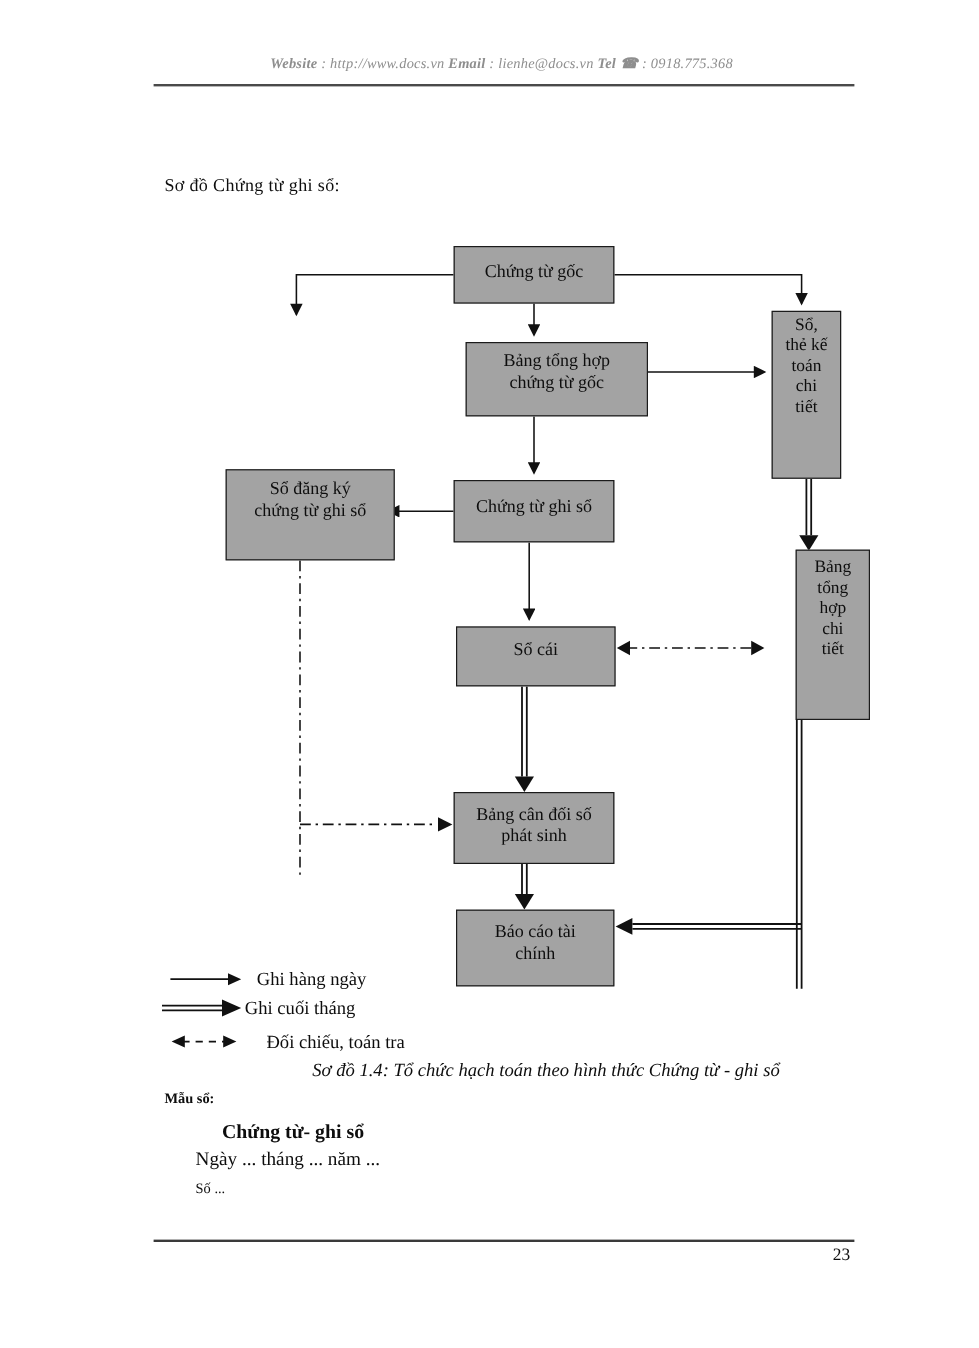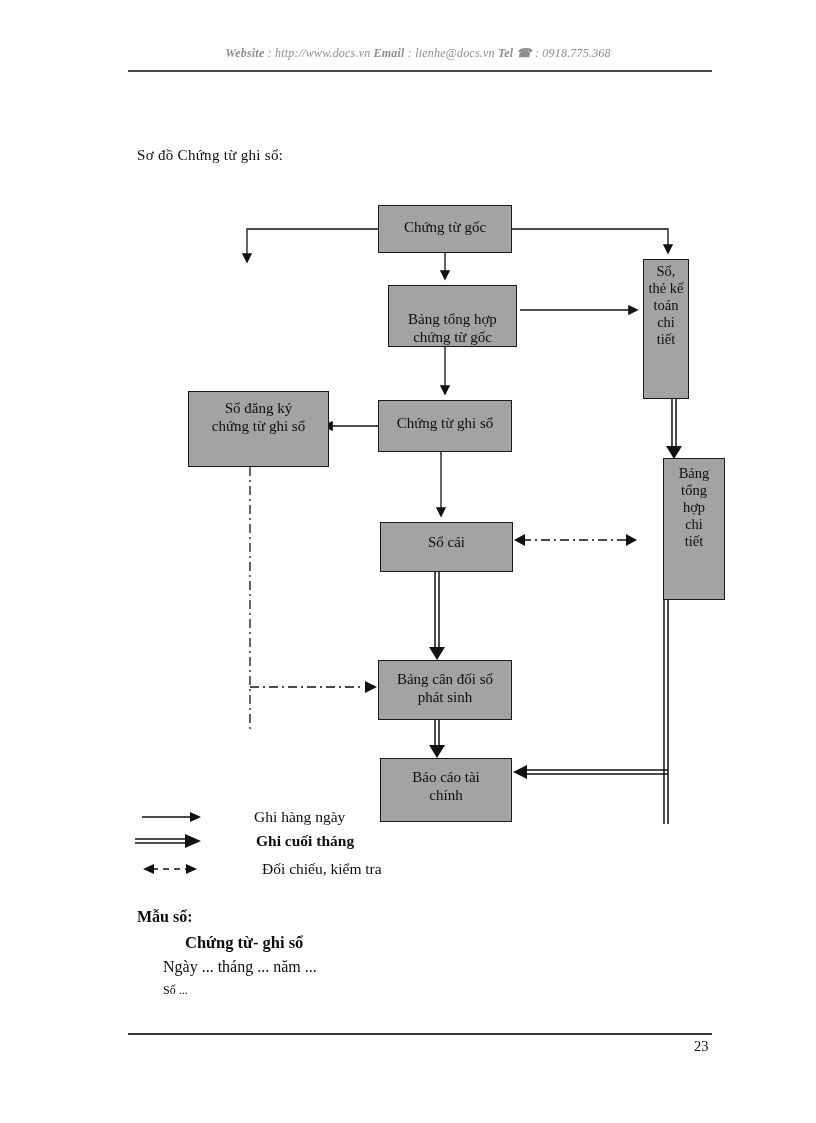--- a/index.html
+++ b/index.html
@@ -18,28 +18,28 @@
   .doc-title{position:absolute;left:137px;top:147px;font-size:15px;letter-spacing:.3px;}
   
   .fbox{
     position:absolute;border:1.4px solid #1b1b1b;background:#a3a3a3;box-sizing:border-box;
     text-align:center;font-size:15px;line-height:1.18;white-space:pre-line;z-index:2;
   }
   .fbox.small{font-size:14.5px;}
   svg.conn{position:absolute;left:0;top:0;z-index:1;}
   svg.conn *{vector-effect:non-scaling-stroke;}
   
-  .leg-row{position:absolute;display:flex;align-items:center;z-index:2;gap:40px;}
+  .leg-row{position:absolute;display:flex;z-index:2;}
   .leg-row .lbl{font-size:15.5px;}
   
   .caption{position:absolute;left:165px;top:884px;width:580px;text-align:center;
     font-style:italic;font-size:15.5px;}
   
   .t-bold{font-weight:bold;}
-  .fs-heading{position:absolute;left:137px;top:908px;font-size:16px;}
+  .fs-heading{position:absolute;left:137px;top:908px;font-size:12px;}
   .fs-title{position:absolute;left:185px;top:933px;font-size:16.5px;}
   .fs-line1{position:absolute;left:163px;top:958px;font-size:16px;}
   .fs-line2{position:absolute;left:163px;top:983px;font-size:12px;}
   
   .ftr-rule{position:absolute;left:128px;top:1033px;width:584px;border-top:2px solid #3a3a3a;}
   .page-num{position:absolute;left:694px;top:1038px;font-size:14.5px;}
 </style>
 </head>
 <body>
 
@@ -97,23 +97,23 @@
       </g>
       <g>
         <path d="M250,467 V732" fill="none" stroke-dasharray="9 4 2 4"></path>
         <path d="M250,687 H364" fill="none" stroke-dasharray="9 4 2 4"></path>
         <polygon points="365,681 365,693 377,687" stroke="none"></polygon>
       </g>
     </g>
   </svg>
 
   <div class="fbox" style="left:378px;top:205px;width:134px;height:48px;padding-top:13px;">Chứng từ gốc</div>
-  <div class="fbox" style="left:388px;top:285px;width:129px;height:62px;padding-top:25px;">Bảng tổng hợp
+  <div class="fbox" style="left:388px;top:285px;width:152px;height:62px;padding-top:7px;">Bảng tổng hợp
 chứng từ gốc</div>
-  <div class="fbox small" style="left:643px;top:259px;width:46px;height:140px;padding-top:3px;">Sổ,
+  <div class="fbox small" style="left:643px;top:259px;width:58px;height:140px;padding-top:3px;">Sổ,
 thẻ kế
 toán
 chi
 tiết</div>
   <div class="fbox" style="left:188px;top:391px;width:141px;height:76px;padding-top:8px;">Sổ đăng ký
 chứng từ ghi sổ</div>
   <div class="fbox" style="left:378px;top:400px;width:134px;height:52px;padding-top:14px;">Chứng từ ghi sổ</div>
   <div class="fbox small" style="left:663px;top:458px;width:62px;height:142px;padding-top:6px;">Bảng
 tổng
 hợp
@@ -131,31 +131,32 @@
       <polygon points="50,3 50,13 61,8" fill="#111"></polygon>
     </svg>
     <span class="lbl" style="margin-left:12px;">Ghi hàng ngày</span>
   </div>
   <div class="leg-row" style="left:133px;top:832px;">
     <svg width="70" height="16">
       <line x1="2" y1="6" x2="52" y2="6" stroke="#111" stroke-width="1.6"></line>
       <line x1="2" y1="10" x2="52" y2="10" stroke="#111" stroke-width="1.6"></line>
       <polygon points="52,1 52,15 68,8" fill="#111"></polygon>
     </svg>
-    <span class="lbl" style="margin-left:13px;font-weight:bold;">Ghi cuối tháng</span>
+    <span class="lbl" style="margin-left:1px;">Ghi cuối tháng</span>
   </div>
   <div class="leg-row" style="left:140px;top:860px;">
     <svg width="62" height="16">
       <line x1="12" y1="8" x2="48" y2="8" stroke="#111" stroke-width="1.4" stroke-dasharray="6 5"></line>
       <polygon points="14,3 14,13 3,8" fill="#111"></polygon>
       <polygon points="46,3 46,13 57,8" fill="#111"></polygon>
     </svg>
-    <span class="lbl" style="margin-left:20px;">Đối chiếu, kiểm tra</span>
+    <span class="lbl" style="margin-left:20px;">Đối chiếu, toán tra</span>
   </div>
 
+  <div class="caption">Sơ đồ 1.4: Tổ chức hạch toán theo hình thức Chứng từ - ghi sổ</div>
 
   <div class="fs-heading t-bold">Mẫu sổ:</div>
   <div class="fs-title t-bold">Chứng từ- ghi sổ</div>
   <div class="fs-line1">Ngày ... tháng ... năm ...</div>
   <div class="fs-line2">Số ...</div>
 
   <div class="ftr-rule"></div>
   <div class="page-num">23</div>
 
 </div>

